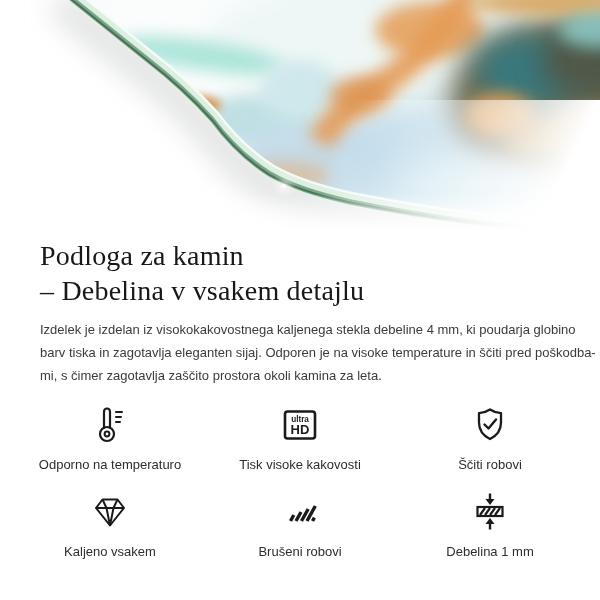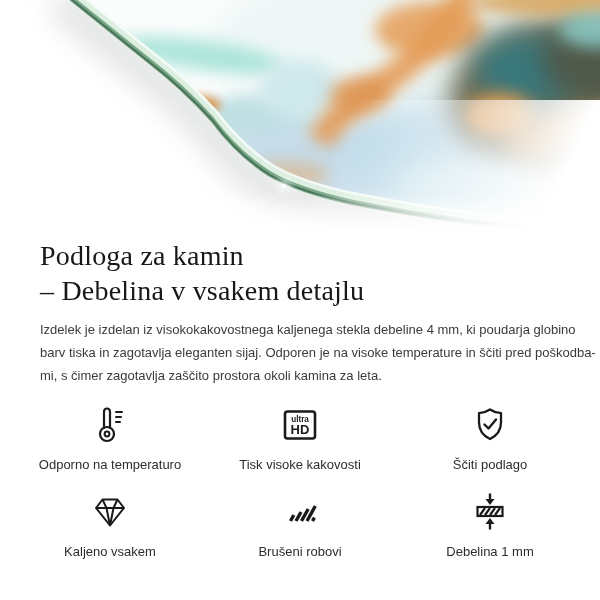--- a/index.html
+++ b/index.html
@@ -144,21 +144,21 @@
       <div class="label">Tisk visoke kakovosti</div>
     </div>
 
     <div class="feature">
       <div class="icon-wrap">
         <svg class="icon-svg" width="44" height="44" viewBox="0 0 44 44">
           <path d="M22 6.5 C18.5 8.8 14.8 10 11 10.2 V19.5 C11 27.5 15.5 32.8 22 36 C28.5 32.8 33 27.5 33 19.5 V10.2 C29.2 10 25.5 8.8 22 6.5 Z" stroke-width="2.3" stroke-linejoin="round"></path>
           <path d="M16.5 21.5 L20.5 25.5 L28 16.5" stroke-width="2.4" stroke-linecap="round" stroke-linejoin="round"></path>
         </svg>
       </div>
-      <div class="label">Ščiti podlago</div>
+      <div class="label">Ščiti robovi</div>
     </div>
 
     <div class="feature">
       <div class="icon-wrap">
         <svg class="icon-svg" width="44" height="44" viewBox="0 0 44 44">
           <path d="M14.5 9.5 H29.5 L36 18 L22 35.5 L8 18 Z" stroke-width="2" stroke-linejoin="round"></path>
           <path d="M8 18 H36" stroke-width="2"></path>
           <path d="M14.5 9.5 L18.5 18 L22 35.5 M29.5 9.5 L25.5 18 L22 35.5" stroke-width="2" stroke-linejoin="round"></path>
         </svg>
       </div>

